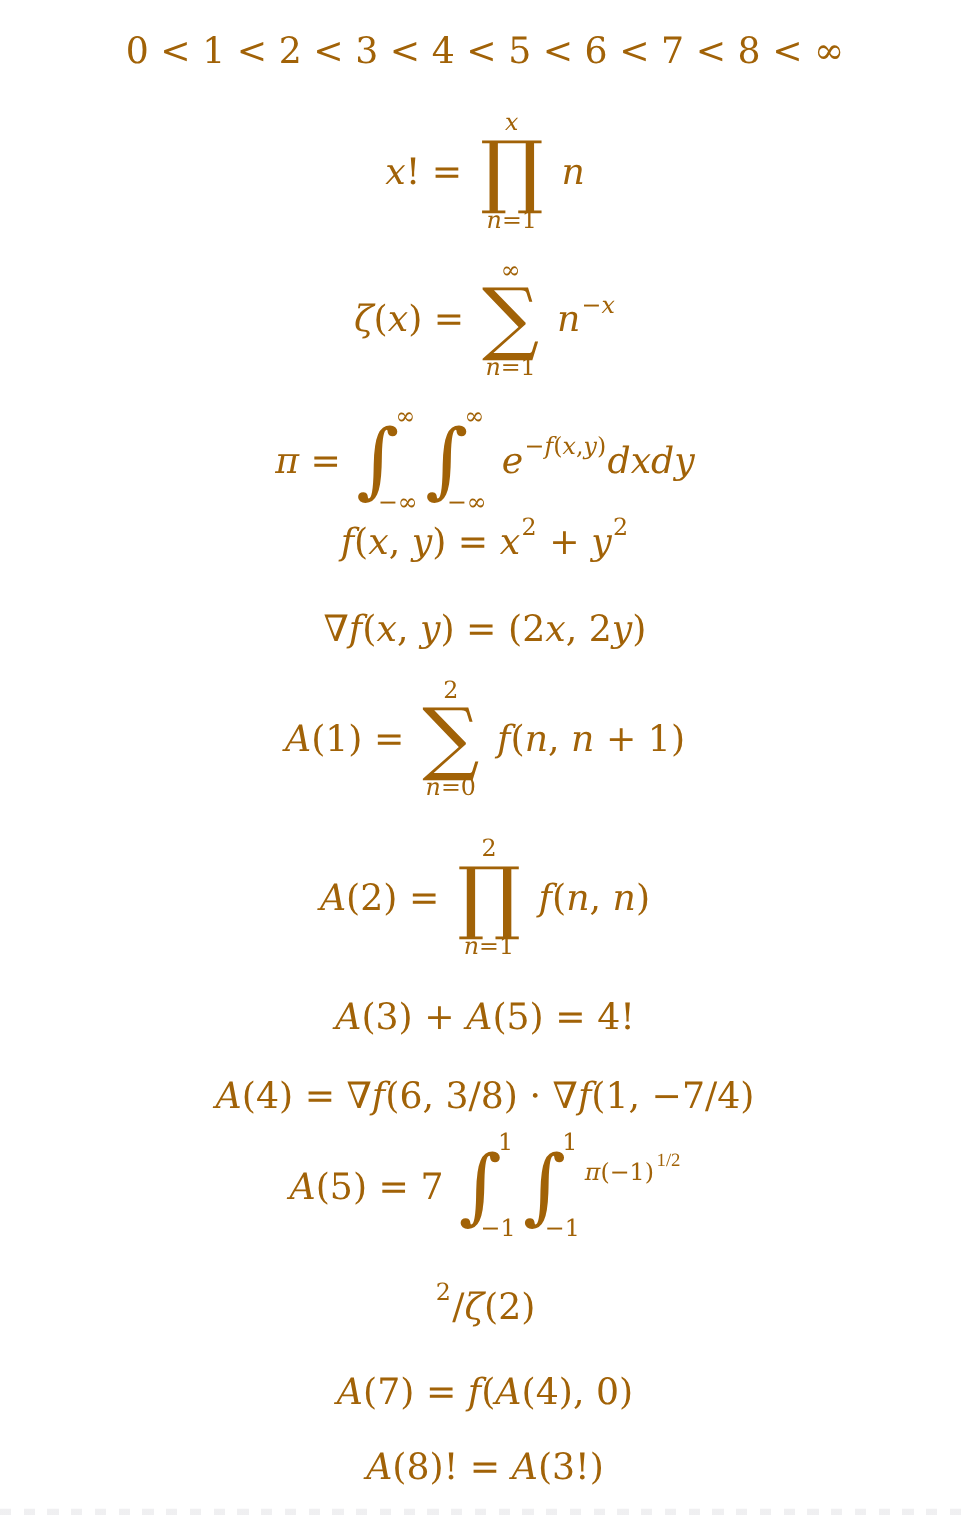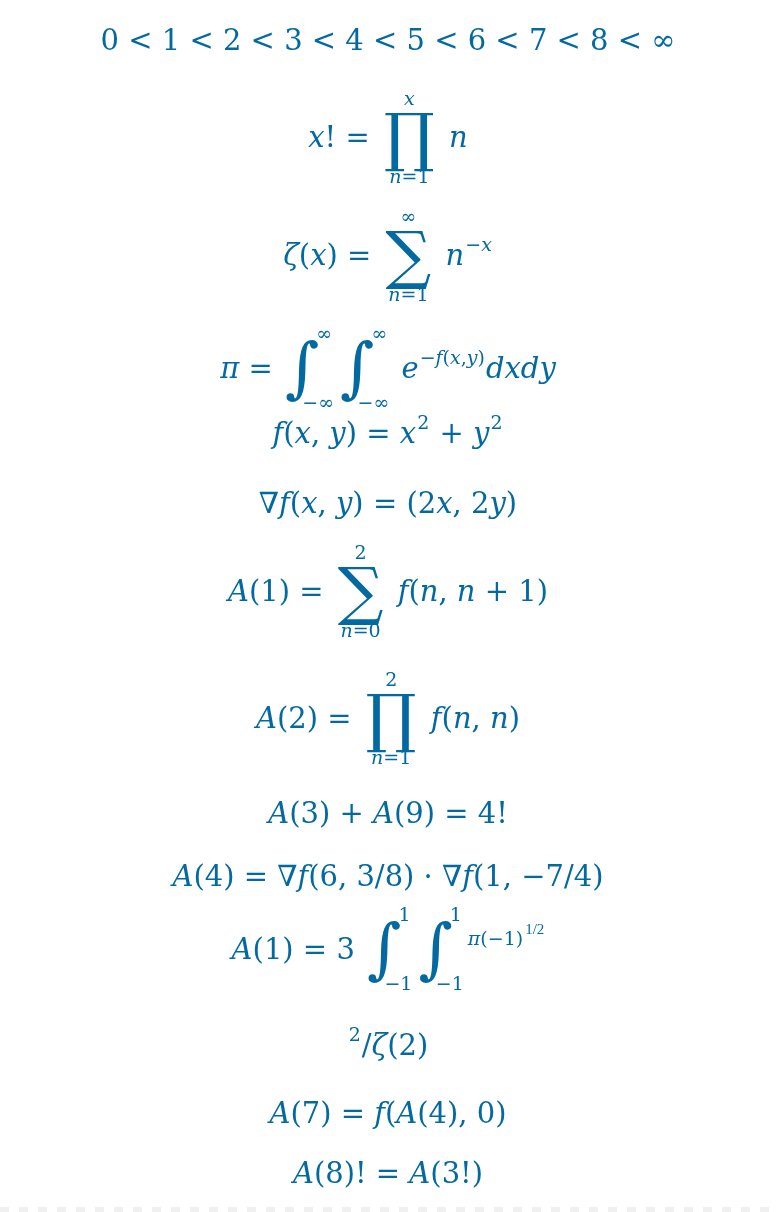--- a/index.html
+++ b/index.html
@@ -2,21 +2,21 @@
 <html><head>
 <meta charset="utf-8">
 <style>
   html,body{margin:0;padding:0;background:#ffffff;}
   .page{
     position:relative;
     width:776px;height:1212px;
     background:#ffffff;
     overflow:hidden;
     font-family:"DejaVu Serif","Liberation Serif",serif;
-    color:#0369a1;
+    color:#a16207;
   }
   .equations{display:flex;flex-direction:column;align-items:center;}
   .equation{
     display:flex;align-items:center;justify-content:center;
     font-size:29px;line-height:38px;
   }
   
   .equation:nth-child(1){margin-top:21px;}
   .equation:nth-child(2){margin-top:28px;}
   .equation:nth-child(3){margin-top:18px;}
@@ -145,27 +145,27 @@
       <div class="equation">
         <span class="run"><span class="it">A</span><span>(2) = </span></span>
         <span class="bigop">
           <span class="blim"><span>2</span></span>
           <span class="bop">∏</span>
           <span class="blim"><span class="it">n</span><span>=1</span></span>
         </span>
         <span class="run"><span> </span><span class="it">f</span><span>(</span><span class="it">n</span><span>, </span><span class="it">n</span><span>)</span></span>
       </div>
       <div class="equation">
-        <span class="run"><span class="it">A</span><span>(3) + </span><span class="it">A</span><span>(9) = 4!</span></span>
+        <span class="run"><span class="it">A</span><span>(3) + </span><span class="it">A</span><span>(5) = 4!</span></span>
       </div>
       <div class="equation">
         <span class="run"><span class="it">A</span><span>(4) = ∇</span><span class="it">f</span><span>(6, 3/8) · ∇</span><span class="it">f</span><span>(1, −7/4)</span></span>
       </div>
       <div class="equation">
-        <span class="run"><span class="it">A</span><span>(1) = 3 </span></span>
+        <span class="run"><span class="it">A</span><span>(5) = 7 </span></span>
         <span class="intgrp">
           <span class="intop">∫</span>
           <span class="intlims">
             <span class="itop"><span>1</span></span>
             <span class="ibot"><span>−1</span></span>
           </span>
         </span>
         <span class="intgrp">
           <span class="intop">∫</span>
           <span class="intlims">

